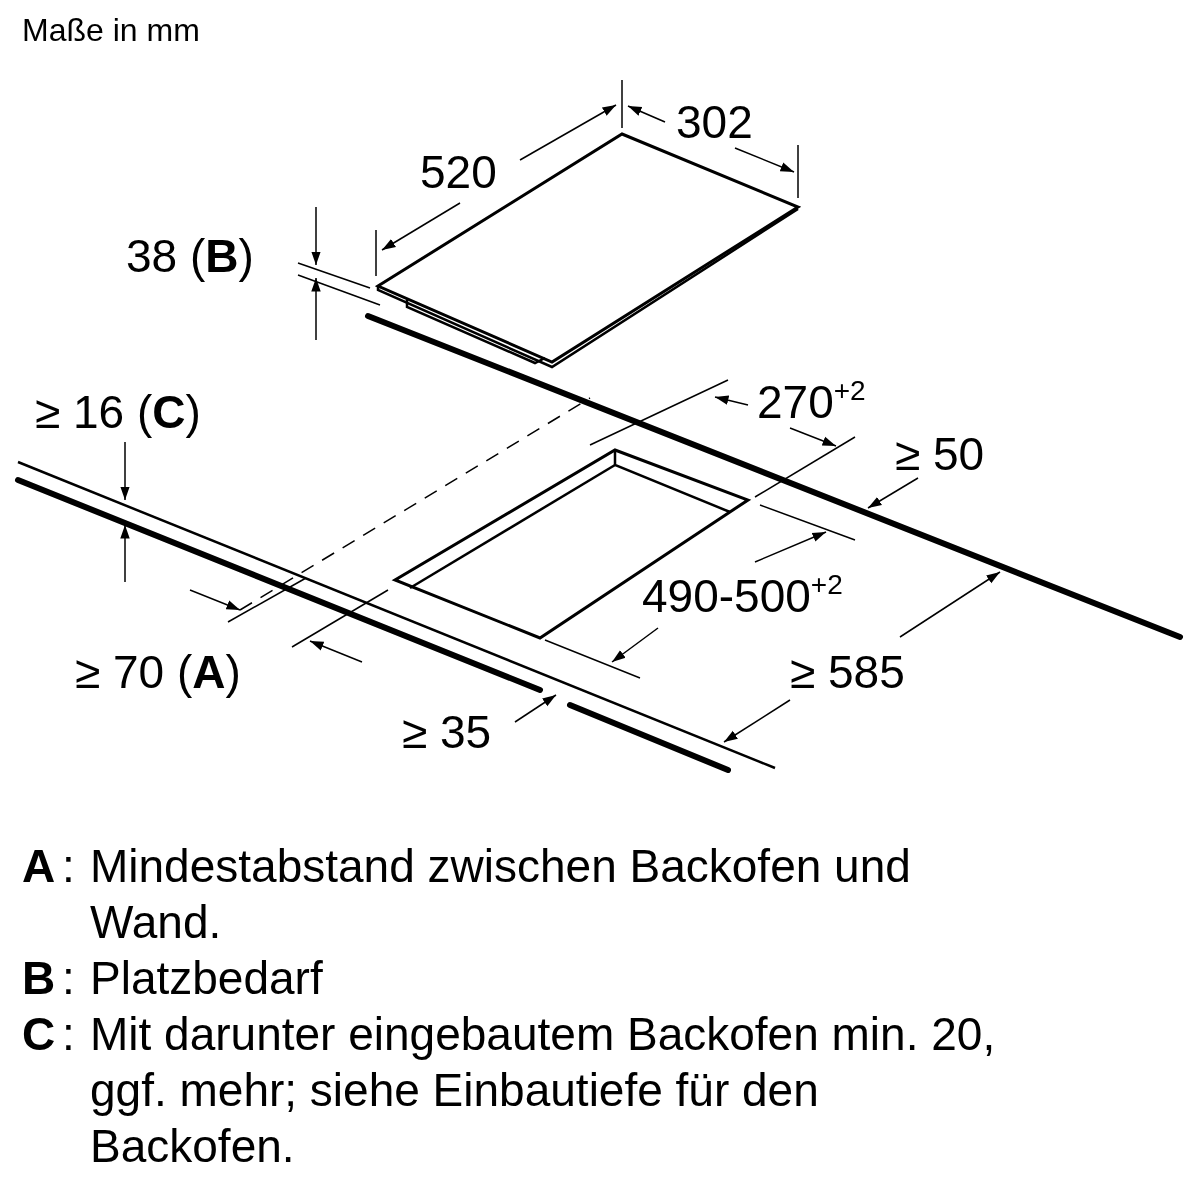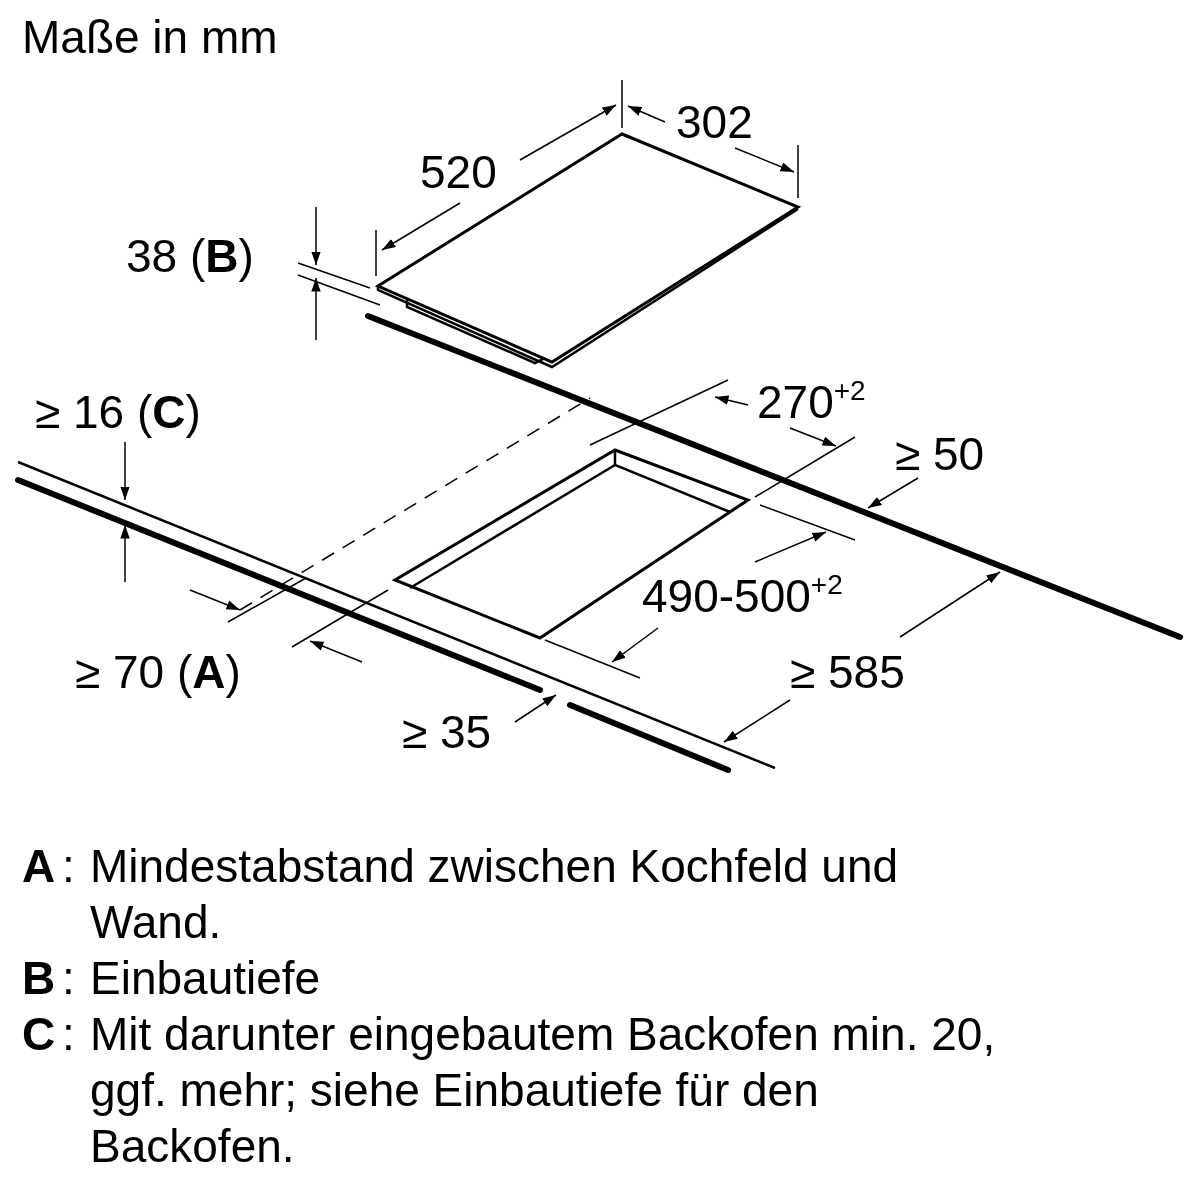--- a/index.html
+++ b/index.html
@@ -1,18 +1,18 @@
 <!DOCTYPE html>
 <html><head>
   <meta charset="utf-8">
   <style>
     html, body { margin: 0; padding: 0; background: #ffffff; }
     body { width: 1200px; height: 1200px; position: relative; overflow: hidden;
            font-family: "Liberation Sans", "DejaVu Sans", sans-serif; color: #000; }
-    .title { position: absolute; left: 22px; top: 14px; font-size: 46px; line-height: 1; }
+    .title { position: absolute; left: 22px; top: 14px; font-size: 32px; line-height: 1; }
     svg.diagram { position: absolute; left: 0; top: 0; }
     .lbl { font-family: "Liberation Sans", sans-serif; font-size: 46px; fill: #000; }
     .lbl .b { font-weight: bold; }
     .sup { font-size: 28px; }
     .legend { position: absolute; left: 22px; top: 838px; font-size: 46px; line-height: 56px; }
     .legend-item { display: flex; }
     .legend-key { font-weight: bold; width: 40px; }
     .legend-colon { width: 28px; }
     .legend-text { flex: 1; }
   </style>
@@ -98,25 +98,25 @@
   <text class="lbl" x="642" y="612"><tspan>490-500</tspan><tspan class="sup" dy="-18">+2</tspan></text>
   <text class="lbl" x="75" y="688"><tspan>≥ 70</tspan> (<tspan class="b">A</tspan>)</text>
   <text class="lbl" x="790" y="688">≥ 585</text>
   <text class="lbl" x="402" y="748">≥ 35</text>
 </svg>
 
 <div class="legend">
   <div class="legend-item">
     <span class="legend-key">A</span>
       <span class="legend-colon">:</span>
-    <span class="legend-text" style="max-width:900px">Mindestabstand zwischen Kochfeld und Wand.</span>
+    <span class="legend-text" style="max-width:900px">Mindestabstand zwischen Backofen und Wand.</span>
   </div>
   <div class="legend-item">
     <span class="legend-key">B</span>
       <span class="legend-colon">:</span>
-    <span class="legend-text">Einbautiefe</span>
+    <span class="legend-text">Platzbedarf</span>
   </div>
   <div class="legend-item">
     <span class="legend-key">C</span>
       <span class="legend-colon">:</span>
     <span class="legend-text" style="max-width:930px">Mit darunter eingebautem Backofen min. 20, ggf. mehr; siehe Einbautiefe für den Backofen.</span>
   </div>
 </div>
 
 </body></html>

